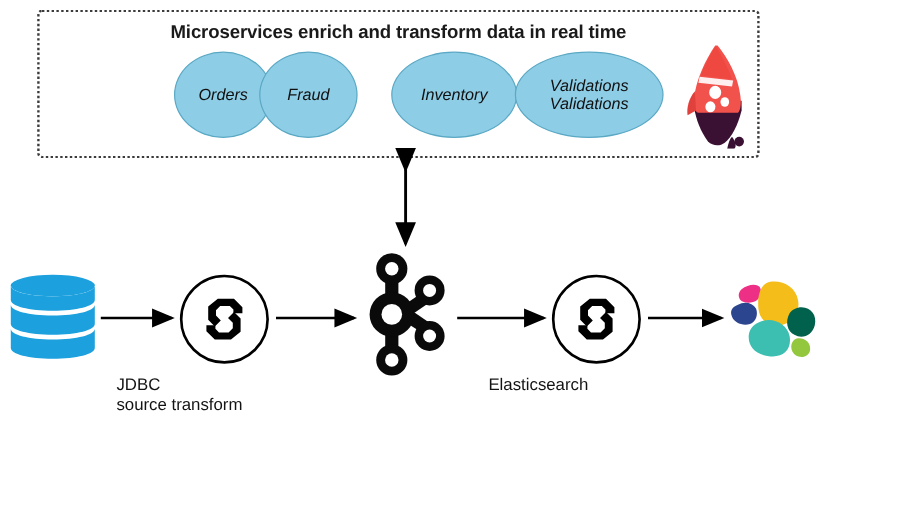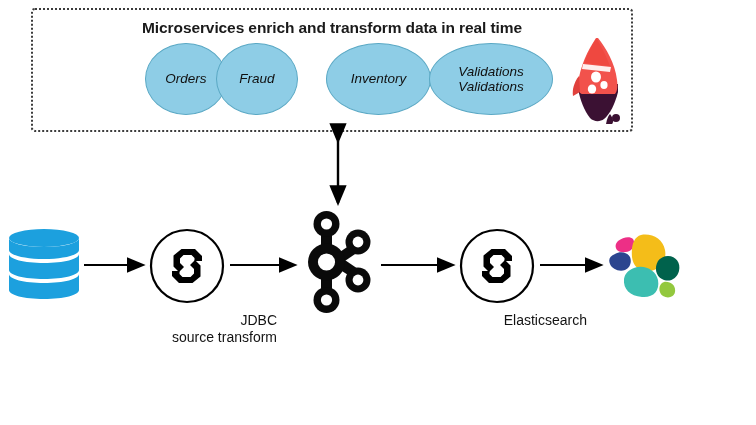--- a/index.html
+++ b/index.html
@@ -90,21 +90,21 @@
   }
 
   .db-icon   { left: 6px;   top: 228px; width: 76px;  height: 74px; }
   .connect-1 { left: 148px; top: 227px; width: 78px;  height: 78px; }
   .kafka     { left: 300px; top: 208px; width: 76px;  height: 106px; }
   .connect-2 { left: 458px; top: 227px; width: 78px;  height: 78px; }
   .elastic   { left: 606px; top: 232px; width: 76px;  height: 66px; }
 
   .node-label {
     position: absolute;
-    text-align: right;
+    text-align: left;
     font-size: 14px;
     line-height: 1.22;
     color: #131313;
     white-space: nowrap;
   }
   .label-jdbc    { left: 97px;  top: 312px; width: 180px; }
   .label-elastic { left: 407px; top: 312px; width: 180px; }
 
   
   .arrow-layer {

